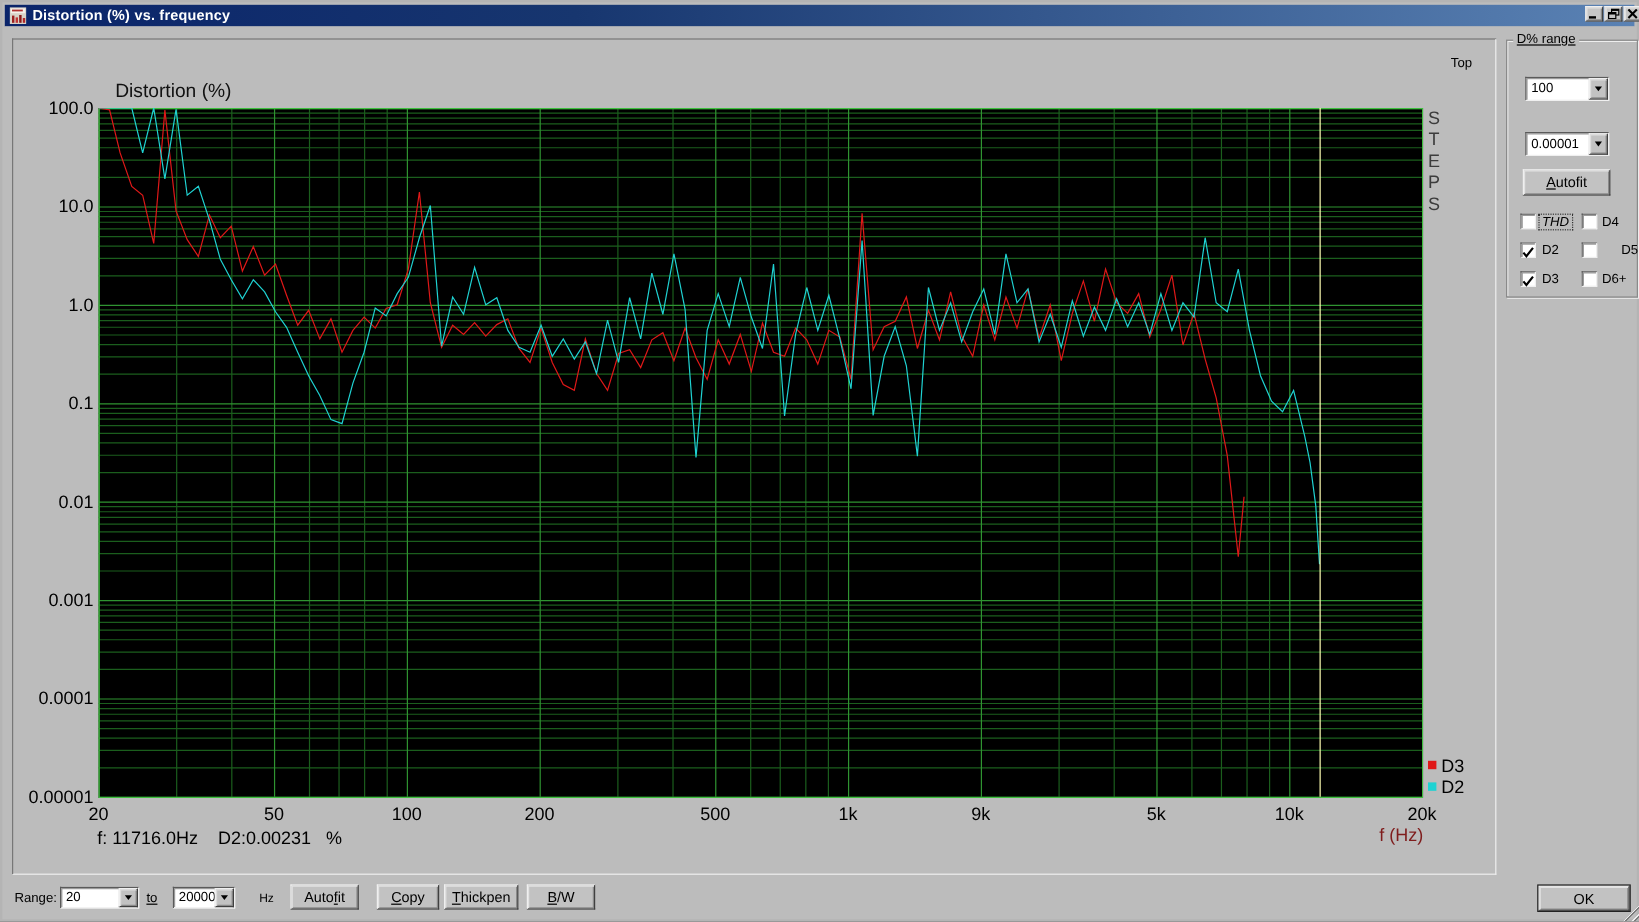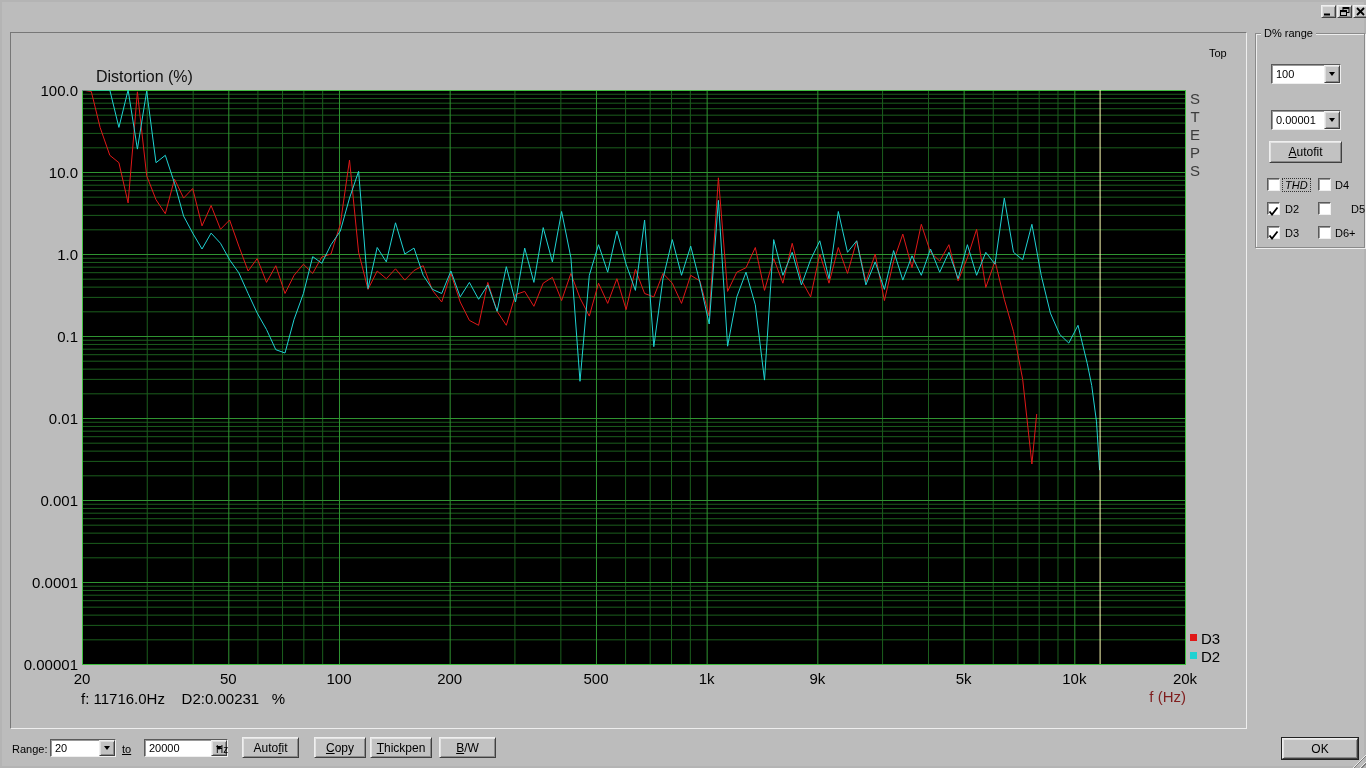--- a/index.html
+++ b/index.html
@@ -22,21 +22,21 @@
   #plot-svg{left:80px;top:88px;}
   .ylab{position:absolute;width:76px;text-align:right;font-size:15px;color:#000;left:0;}
   .xlab{position:absolute;width:84px;text-align:center;font-size:15px;color:#000;top:668px;}
   .fhz{left:1084px;top:686px;width:100px;text-align:right;font-size:15px;color:#7f1d1d;}
   .readout{left:79px;top:688px;font-size:15px;color:#000;white-space:pre;}
   .steps{left:1186px;top:88px;font-size:15px;line-height:18px;color:#3c3c3c;white-space:pre-line;text-align:center;width:14px;}
   .legend-swatch{position:absolute;width:7px;height:7px;}
   .legend-label{position:absolute;font-size:15px;color:#000;}
   
   .groupbox{left:1253px;top:31px;width:110px;height:215px;border:1px solid #8a8a8a;box-shadow:1px 1px 0 #eee, inset 1px 1px 0 #eee;}
-  .group-label{left:1259px;top:25px;background:#bcbcbc;padding:0 3px;font-size:11px;color:#000;}
+  .group-label{left:1259px;top:25px;background:#bcbcbc;padding:0 3px;font-size:11px;color:#000;text-decoration:underline;}
   .small-label{font-size:11px;color:#000;}
   
   .combo{background:#fff;border:1px solid;border-color:#5a5a5a #efefef #efefef #5a5a5a;box-shadow:inset 1px 1px 0 #9a9a9a;display:flex;}
   .combo-text{flex:1;font-size:11px;color:#000;padding:2px 0 0 4px;overflow:hidden;white-space:nowrap;}
   .combo-btn{width:16px;background:#c2c2c2;border:1px solid;border-color:#efefef #404040 #404040 #efefef;
     box-shadow:inset 1px 1px 0 #ddd, inset -1px -1px 0 #8a8a8a;display:flex;align-items:center;justify-content:center;}
   .arrow-down{width:0;height:0;border-left:3px solid transparent;border-right:3px solid transparent;border-top:4px solid #000;}
   
   .btn{background:#c2c2c2;border:1px solid;border-color:#efefef #404040 #404040 #efefef;
     box-shadow:inset 1px 1px 0 #e2e2e2, inset -1px -1px 0 #8a8a8a;
@@ -48,20 +48,32 @@
   .check-label{position:absolute;font-size:11px;color:#000;padding:0 2px;}
   .check-label.focus{outline:1px dotted #333;font-style:italic;}
   .grip{left:1350px;top:752px;width:14px;height:14px;
     background:repeating-linear-gradient(135deg,#ededed 0 1px,#7c7c7c 1px 2px,rgba(0,0,0,0) 2px 5px);
     clip-path:polygon(100% 0,100% 100%,0 100%);}
 </style>
 </head>
 <body>
 
 <div class="window">
+  <div class="titlebar">
+    <svg class="app-icon" viewBox="0 0 14 14">
+      <rect x="0" y="0" width="14" height="14" fill="#d8d2c8"></rect>
+      <rect x="1" y="1" width="12" height="4" fill="#f4f1ea"></rect>
+      <rect x="2" y="2" width="9" height="1.5" fill="#b03030"></rect>
+      <rect x="2" y="7" width="2" height="6" fill="#9c2020"></rect>
+      <rect x="5" y="8.5" width="2" height="4.5" fill="#c03434"></rect>
+      <rect x="8" y="6.5" width="2" height="6.5" fill="#8c1a1a"></rect>
+      <rect x="11" y="9" width="2" height="4" fill="#b02828"></rect>
+    </svg>
+    <span class="title-text">Distortion (%) vs. frequency</span>
+  </div>
   <div class="winbtn" style="left:1319px;">
     <svg width="9" height="9" viewBox="0 0 9 9">
         <rect x="0" y="6.5" width="6" height="2" fill="#000"></rect>
       </svg>
   </div>
   <div class="winbtn" style="left:1335px;">
     <svg width="10" height="9" viewBox="0 0 10 9">
       <rect x="3" y="0.5" width="6" height="5" fill="none" stroke="#000"></rect>
         <rect x="3" y="0.5" width="6" height="1.6" fill="#000"></rect>
       <rect x="0.5" y="3.5" width="6" height="5" fill="#c6c6c6" stroke="#000"></rect>
@@ -268,21 +280,21 @@
     </div>
 
   <div class="abs small-label" style="left:10px;top:741px;">Range:</div>
   <div class="abs combo" style="left:48px;top:737px;width:66px;height:18px;">
     <span class="combo-text">20</span>
     <div class="combo-btn">
         <div class="arrow-down"></div>
       </div>
   </div>
   <div class="abs small-label" style="left:120px;top:741px;text-decoration:underline;">to</div>
-  <div class="abs combo" style="left:142px;top:737px;width:84px;height:18px;">
+  <div class="abs combo" style="left:142px;top:737px;width:52px;height:18px;">
     <span class="combo-text">20000</span>
     <div class="combo-btn">
         <div class="arrow-down"></div>
       </div>
   </div>
   <div class="abs small-label" style="left:214px;top:742px;font-size:10px;">Hz</div>
   <button class="abs btn" style="left:240px;top:735px;width:57px;height:21px;">
       <span>A</span>
       <span>u</span>
       <span>t</span>

